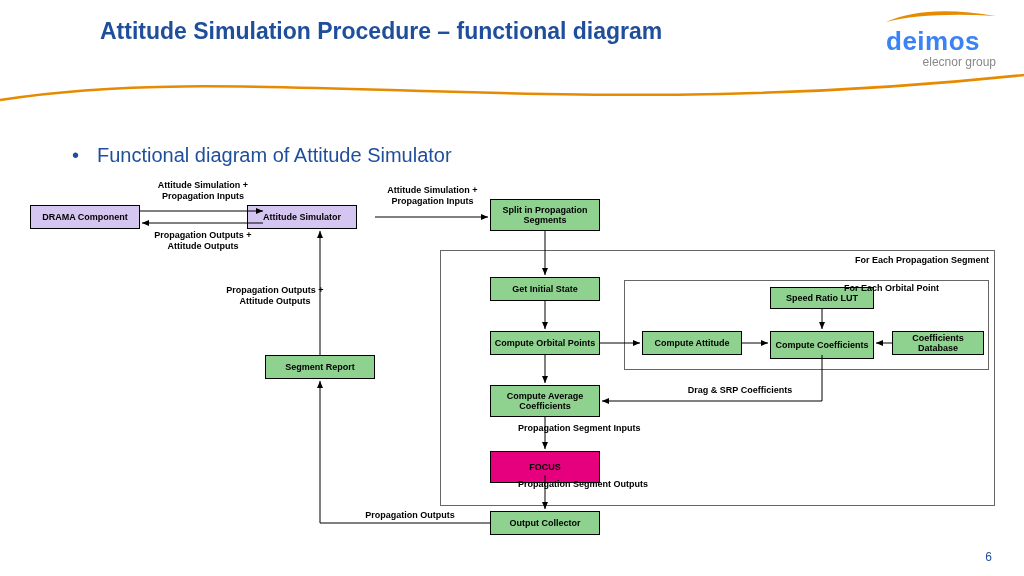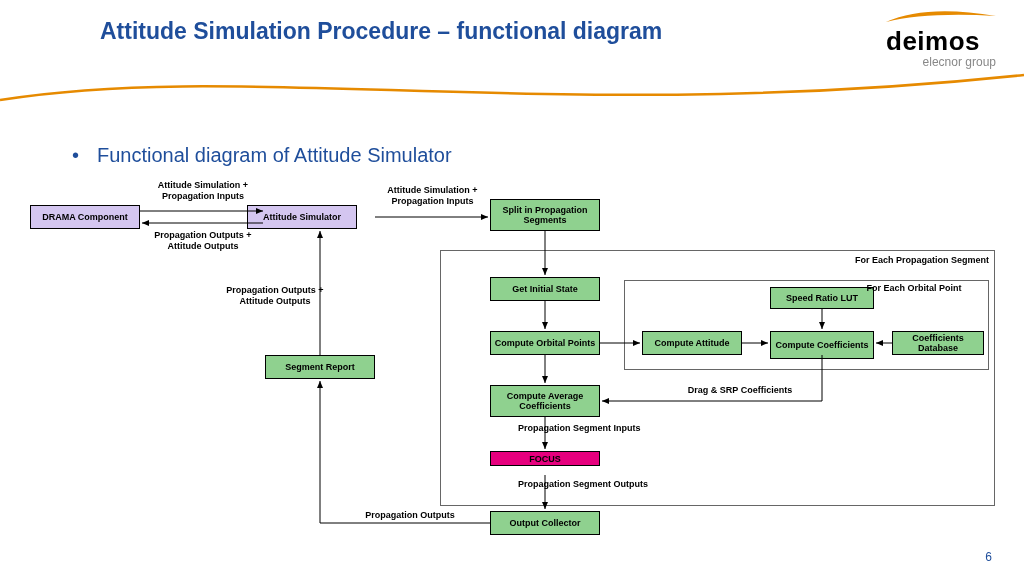--- a/index.html
+++ b/index.html
@@ -1,20 +1,20 @@
 <!DOCTYPE html>
 <html><head>
 <meta charset="utf-8">
 <style>
   html,body{margin:0;padding:0;width:1024px;height:576px;font-family:Arial,Helvetica,sans-serif;background:#fff;overflow:hidden}
   .slide{position:relative;width:1024px;height:576px}
   .title{position:absolute;left:100px;top:18px;color:#1f4e9b;font-weight:bold;font-size:23px}
   .logo{position:absolute;right:28px;top:10px;text-align:left}
   .logo-swoosh{width:110px;height:14px}
-  .logo-name{color:#000000;font-size:26px;font-weight:bold;letter-spacing:.5px;margin-top:-2px}
+  .logo-name{color:#3b82f6;font-size:26px;font-weight:bold;letter-spacing:.5px;margin-top:-2px}
   .logo-sub{color:#888;font-size:12px;text-align:right;margin-top:-2px}
   .wave{position:absolute;top:70px;left:0;width:1024px;height:40px}
   .bullet{position:absolute;left:72px;top:144px;color:#1f4e9b;font-size:20px}
   .bullet-dot{color:#1f4e9b;margin-right:18px}
   .diagram{position:absolute;left:20px;top:175px;width:984px;height:360px}
   .node{position:absolute;border:1px solid #000;display:flex;align-items:center;justify-content:center;text-align:center;font-size:9px;font-weight:bold;padding:2px;box-sizing:border-box}
   .green{background:#8fd18f}
   .purple{background:#d4c6f0}
   .pink{background:#e6007e;color:#000}
   .lbl{position:absolute;font-size:9px;font-weight:bold;text-align:center;line-height:1.2}
@@ -52,30 +52,30 @@
   <div class="node purple" style="left:10px;top:30px;width:110px;height:24px">DRAMA Component</div>
   <div class="node purple" style="left:227px;top:30px;width:110px;height:24px">Attitude Simulator</div>
   <div class="node green" style="left:470px;top:24px;width:110px;height:32px">Split in Propagation Segments</div>
   <div class="node green" style="left:470px;top:102px;width:110px;height:24px">Get Initial State</div>
   <div class="node green" style="left:470px;top:156px;width:110px;height:24px">Compute Orbital Points</div>
   <div class="node green" style="left:622px;top:156px;width:100px;height:24px">Compute Attitude</div>
   <div class="node green" style="left:750px;top:156px;width:104px;height:28px">Compute Coefficients</div>
   <div class="node green" style="left:872px;top:156px;width:92px;height:24px">Coefficients Database</div>
   <div class="node green" style="left:750px;top:112px;width:104px;height:22px">Speed Ratio LUT</div>
   <div class="node green" style="left:470px;top:210px;width:110px;height:32px">Compute Average Coefficients</div>
-  <div class="node pink" style="left:470px;top:276px;width:110px;height:15px">FOCUS</div>
+  <div class="node pink" style="left:470px;top:276px;width:110px;height:32px">FOCUS</div>
   <div class="node green" style="left:470px;top:336px;width:110px;height:24px">Output Collector</div>
   <div class="node green" style="left:245px;top:180px;width:110px;height:24px">Segment Report</div>
 
   <div class="lbl" style="left:128px;top:5px;width:110px">Attitude Simulation + Propagation Inputs</div>
   <div class="lbl" style="left:128px;top:55px;width:110px">Propagation Outputs + Attitude Outputs</div>
   <div class="lbl" style="left:360px;top:10px;width:105px">Attitude Simulation + Propagation Inputs</div>
   <div class="lbl" style="left:200px;top:110px;width:110px">Propagation Outputs + Attitude Outputs</div>
   <div class="lbl" style="right:15px;top:80px;width:160px;text-align:right">For Each Propagation Segment</div>
-  <div class="lbl" style="right:20px;top:108px;width:140px;text-align:center">For Each Orbital Point</div>
+  <div class="lbl" style="right:20px;top:108px;width:140px;text-align:left">For Each Orbital Point</div>
   <div class="lbl" style="left:650px;top:210px;width:140px">Drag &amp; SRP Coefficients</div>
   <div class="lbl" style="left:498px;top:248px;width:150px;text-align:left">Propagation Segment Inputs</div>
   <div class="lbl" style="left:498px;top:304px;width:160px;text-align:left">Propagation Segment Outputs</div>
   <div class="lbl" style="left:330px;top:335px;width:120px">Propagation Outputs</div>
 
   <svg class="arrows">
     <defs>
       <marker id="ah" markerWidth="8" markerHeight="8" refX="7" refY="3" orient="auto">
         <path d="M0 0 L7 3 L0 6 Z" fill="#000"></path>
       </marker>

